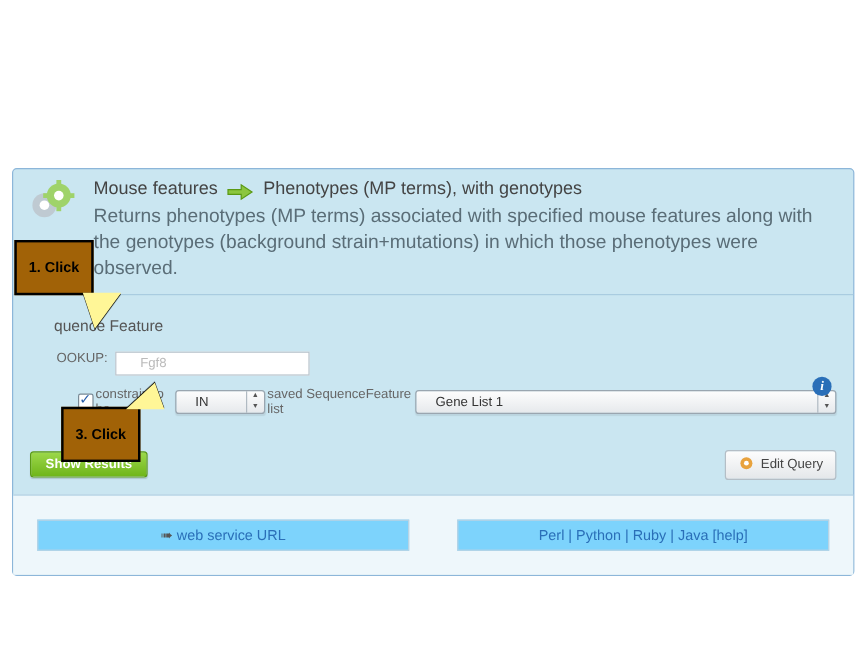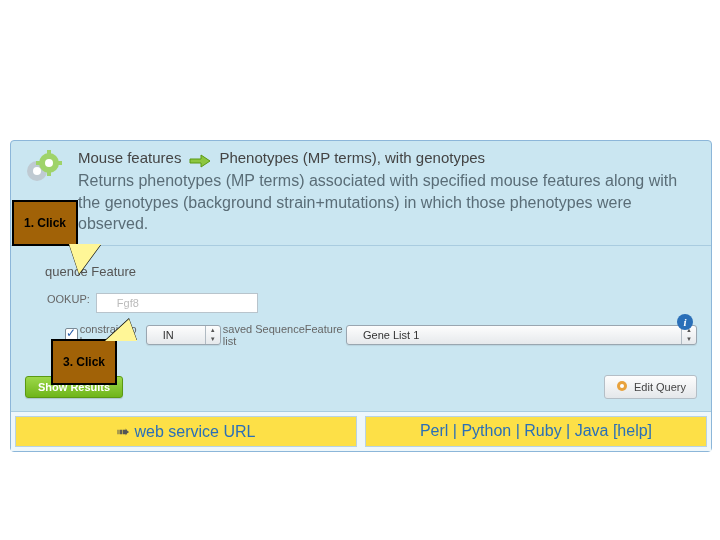--- a/index.html
+++ b/index.html
@@ -26,21 +26,21 @@
   .mac-select.narrow .sel-text{min-width:24px}
   .mac-select.wide .sel-text{min-width:300px}
   .mac-select .stepper{width:14px;height:18px;border-left:1px solid #b0bac2;display:flex;flex-direction:column}
   .mac-select .stepper span{flex:1;font-size:6px;color:#555;display:flex;align-items:center;justify-content:center;line-height:1}
   .info-badge{position:absolute;right:18px;top:68px;width:16px;height:16px;border-radius:50%;background:#2a6fb8;color:#fff;font-weight:bold;font-size:11px;display:flex;align-items:center;justify-content:center;font-style:italic;font-family:Georgia,serif}
   .actions{margin-top:28px;display:flex;align-items:center}
   .btn-green{display:inline-block;padding:4px 12px;border-radius:3px;background:linear-gradient(#9cd84a,#6fb51a);color:#fff;font-weight:bold;font-size:11px;border:1px solid #5a9913;box-shadow:0 1px 1px rgba(0,0,0,.15)}
   .btn-edit{margin-left:auto;display:inline-flex;align-items:center;gap:5px;padding:3px 10px;border-radius:3px;background:linear-gradient(#fdfdfd,#e4e7ea);border:1px solid #b4bec6;color:#444;font-size:11px}
   .btn-edit .gear-sm svg{width:14px;height:14px}
   .footer{display:flex;border-top:1px solid #a9cce0;background:#eef7fb}
-  .footer .cell{flex:1;text-align:center;padding:5px 4px;border:1px solid #b8d3e3;margin:4px;background:#fde047;color:#2a6fb8;font-size:16px}
+  .footer .cell{flex:1;text-align:center;padding:5px 4px;border:1px solid #b8d3e3;margin:20px;background:#7dd3fc;color:#2a6fb8;font-size:12px}
   .footer .cell .mono{color:#555}
   .callout{position:absolute;background:#a16207;border:2px solid #000;padding:14px 10px;font-size:12px;font-weight:bold;color:#000;z-index:20}
   .callout .tail{position:absolute;width:0;height:0}
   #co1{left:12px;top:200px}
   #co1 .tail{left:55px;top:100%;border-left:10px solid transparent;border-right:22px solid transparent;border-top:30px solid #fff697;filter:drop-shadow(0 1px 0 #000)}
   #co2{left:500px;top:252px}
   #co2 .tail{right:100%;top:100%;border-top:10px solid transparent;border-bottom:4px solid transparent;border-right:60px solid #fff697;transform:translate(58px,-2px) rotate(25deg);transform-origin:right top;filter:drop-shadow(0 1px 0 #000)}
   #co3{left:51px;top:339px}
   #co3 .tail{left:52px;bottom:100%;border-left:24px solid transparent;border-right:8px solid transparent;border-bottom:22px solid #fff697;filter:drop-shadow(0 -1px 0 #000)}
 </style>

